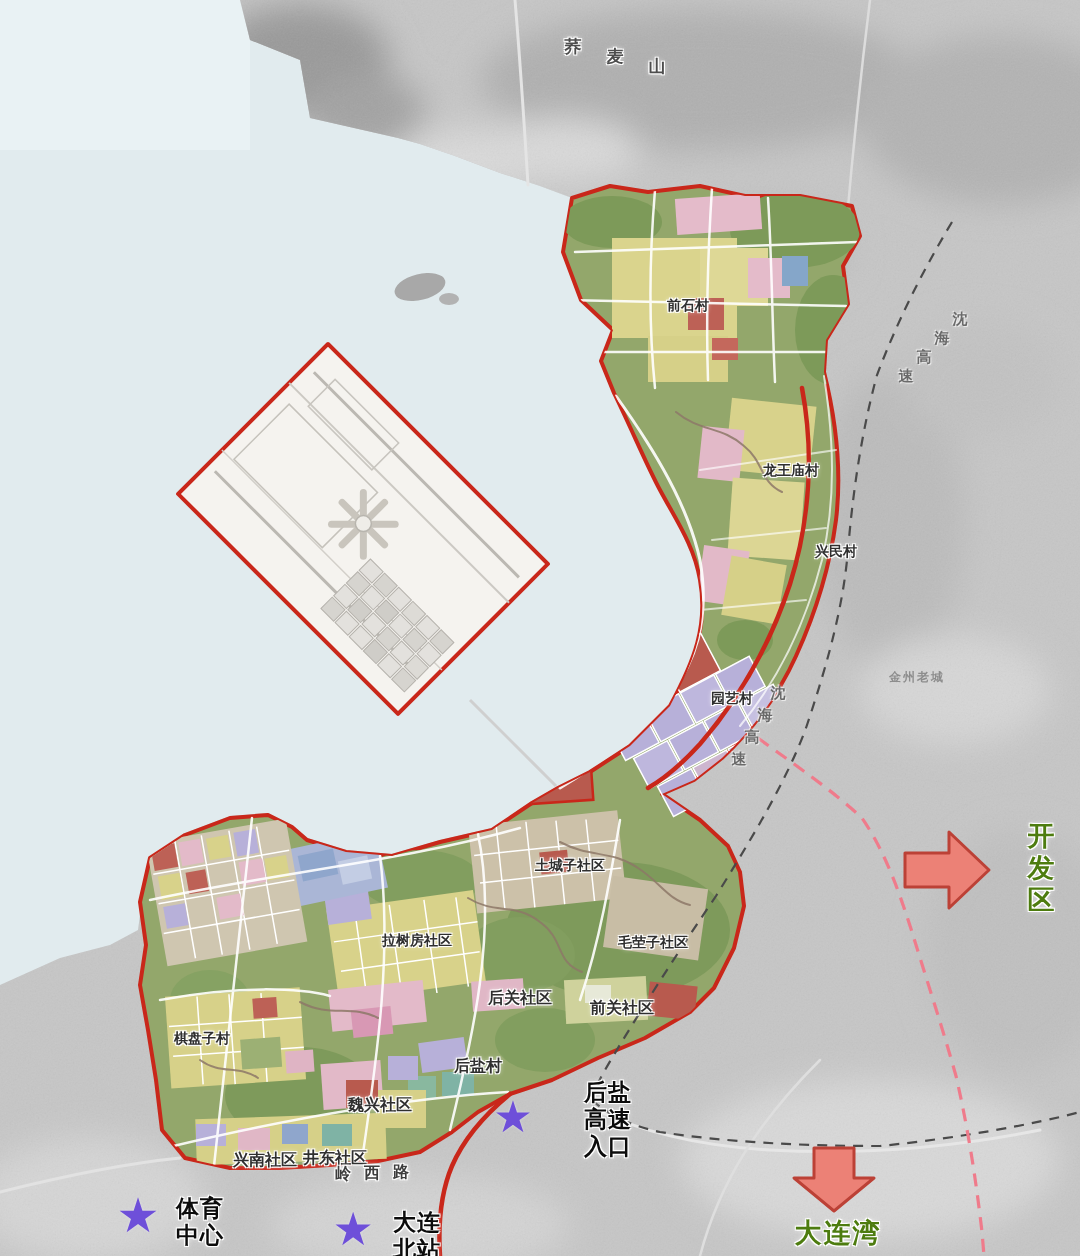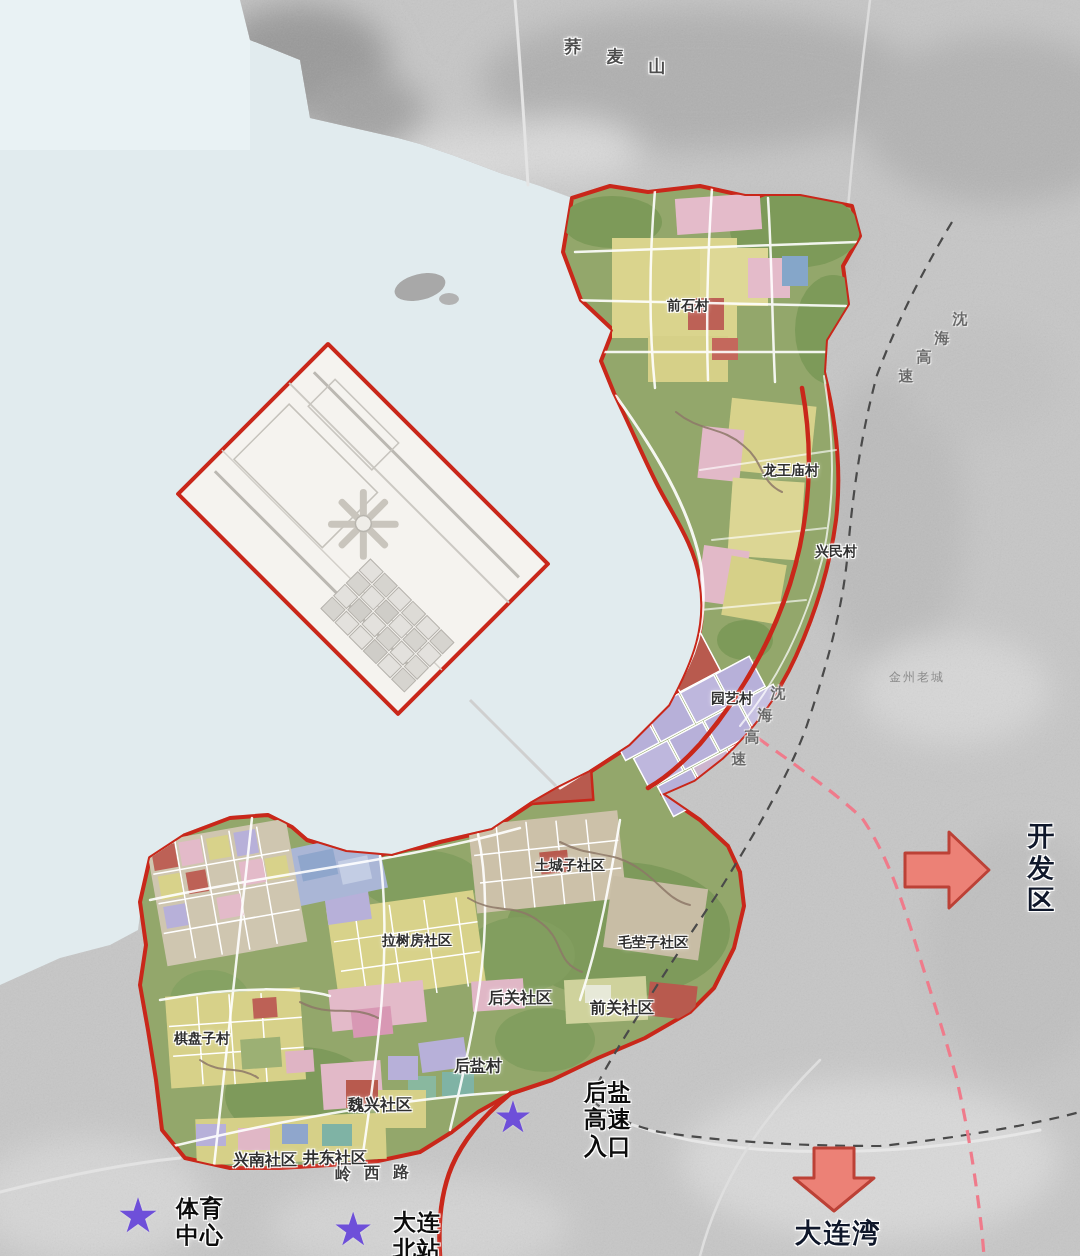--- a/index.html
+++ b/index.html
@@ -11,26 +11,26 @@
   #map-svg{position:absolute;left:0;top:0;width:1080px;height:1256px;display:block;}
   #map-overlay{position:absolute;left:0;top:0;width:1080px;height:1256px;}
   .map-label{
     position:absolute;transform:translate(-50%,-50%);
     font-weight:700;color:#2f2f2f;white-space:pre-line;text-align:center;line-height:1.18;
     text-shadow:-1px -1px 0 #fff,1px -1px 0 #fff,-1px 1px 0 #fff,1px 1px 0 #fff,0 0 5px rgba(255,255,255,.95);
   }
   .map-label.zone{font-size:14px;}
   .map-label.zone-sm{font-size:16px;}
   .map-label.landmark{font-size:23px;color:#0c0c0c;letter-spacing:1px;}
-  .map-label.dest{font-size:27px;color:#0f172a;letter-spacing:2px;}
+  .map-label.dest{font-size:27px;color:#4d7c0f;letter-spacing:2px;}
   .map-label.mountain{font-size:17px;color:#4d4d4d;}
   .map-label.road-grey{font-size:15px;color:#6a6a6a;font-weight:700;
     text-shadow:-1px -1px 0 rgba(235,235,235,.9),1px 1px 0 rgba(235,235,235,.9),0 0 4px rgba(235,235,235,.9);}
   .map-label.road-red{font-size:16px;color:#3d3d3d;}
-  .map-label.faint{font-size:12px;color:#8d8d8d;font-weight:400;text-shadow:none;letter-spacing:2px;}
+  .map-label.faint{font-size:12px;color:#8d8d8d;font-weight:700;text-shadow:none;letter-spacing:2px;}
   .char-spread span{
     position:absolute;transform:translate(-50%,-50%);display:block;
   }
   .star-marker{
     position:absolute;transform:translate(-50%,-50%);
     color:#6e4fd9;line-height:1;font-weight:400;
     text-shadow:0 0 3px rgba(240,240,255,.5);
   }
 </style>
 </head>

